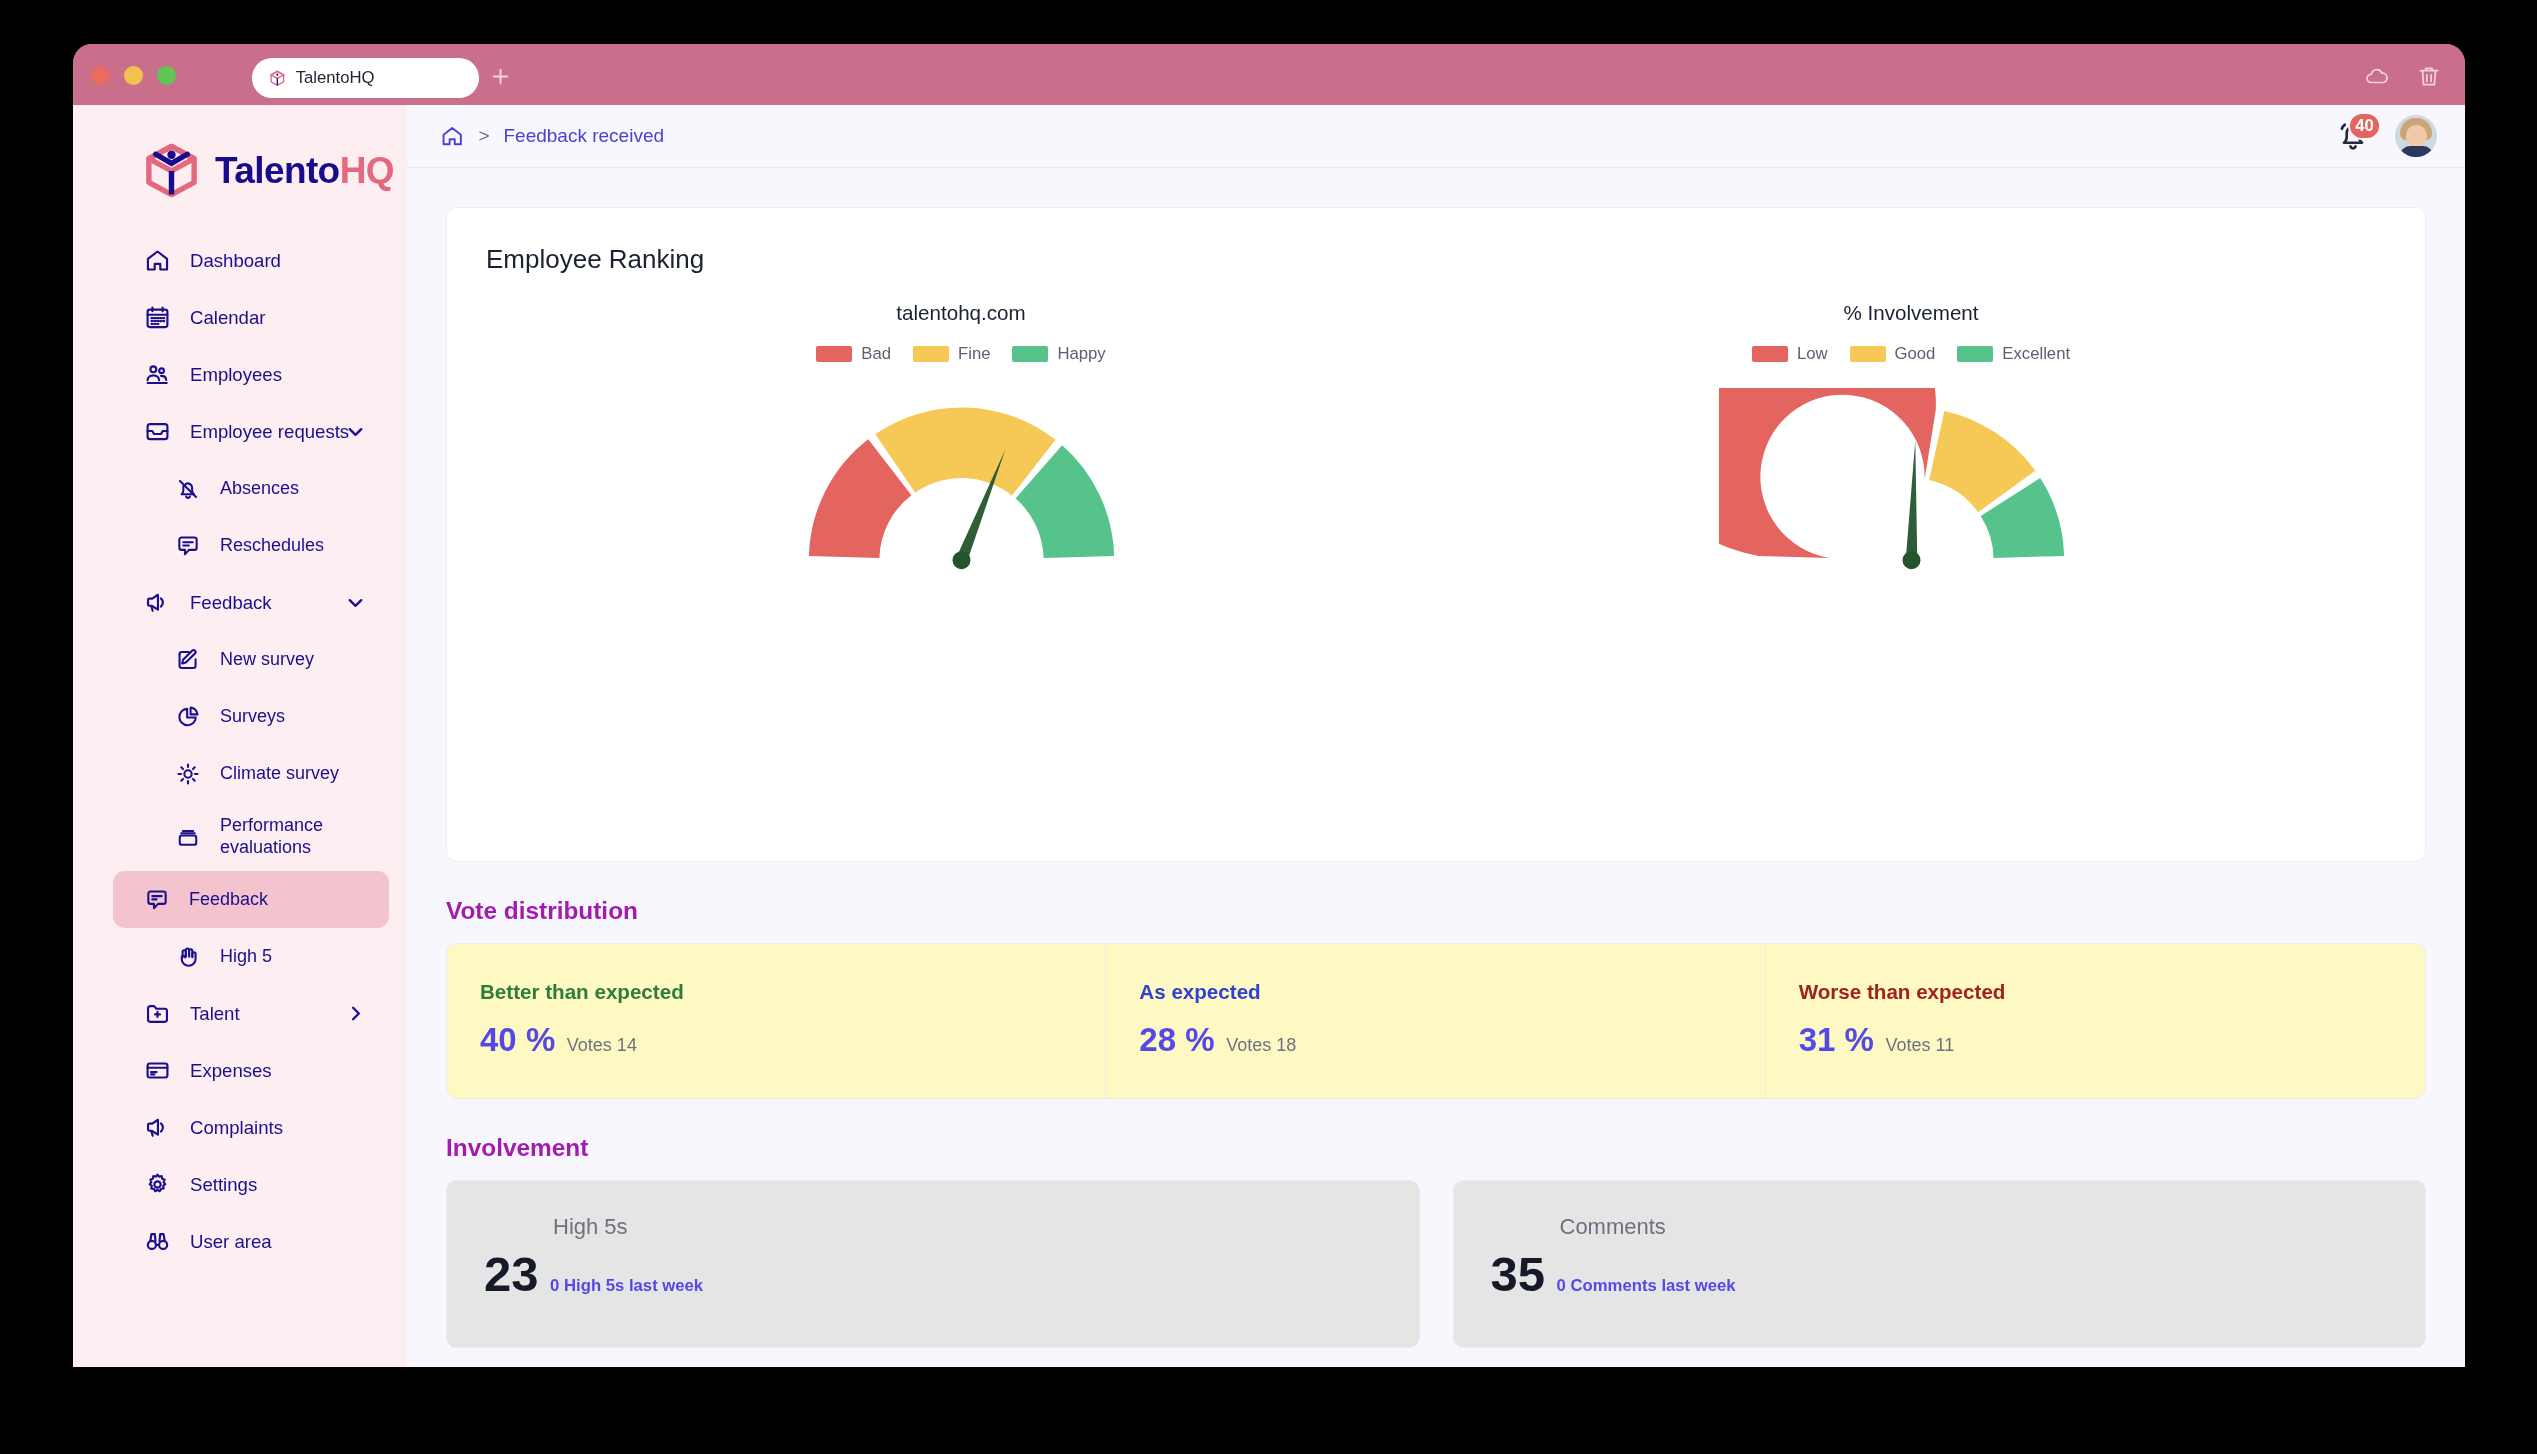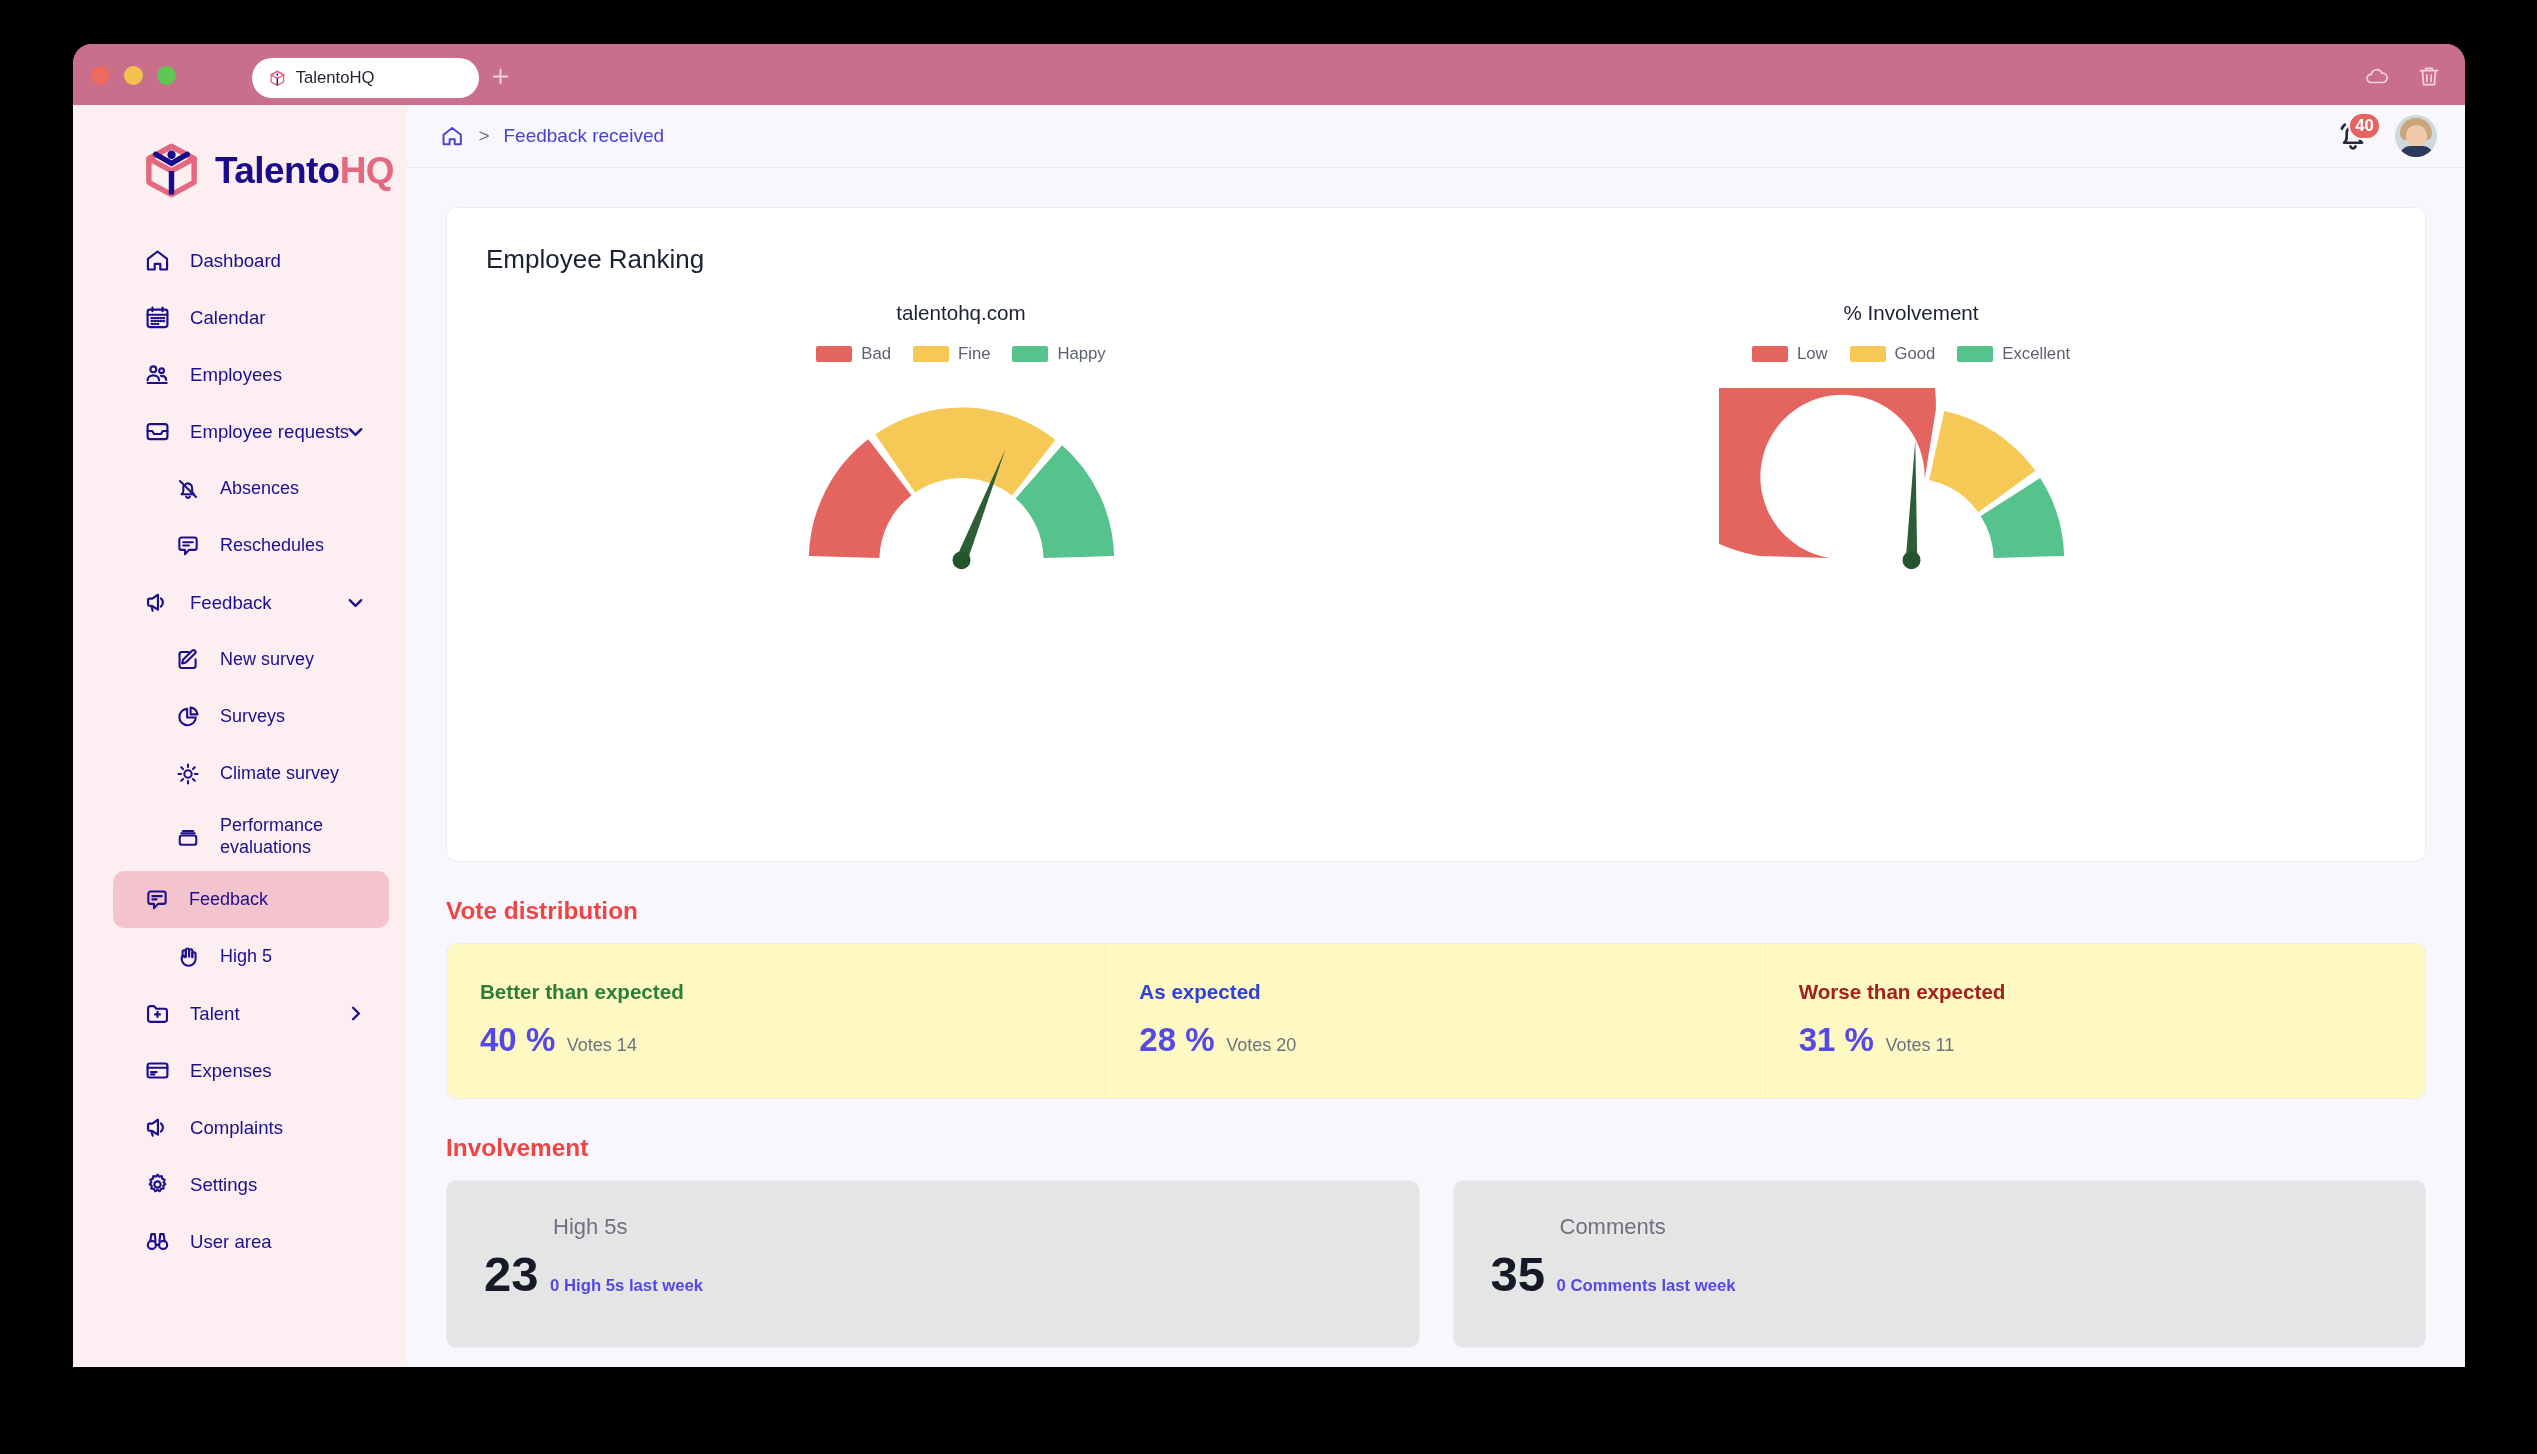--- a/index.html
+++ b/index.html
@@ -273,21 +273,21 @@
   }
   .legend-entry:last-child { margin-right: 0; }
   .legend-swatch { width: 36px; height: 15.4px; border-radius: 1.9px; }
   .legend-label { font-size: 16.7px; color: #5c6070; }
 
   .gauge-svg { width: 385px; height: 193px; display: block; }
 
   
   .section-heading {
     font-size: 24.4px;
-    color: #ef4444;
+    color: #a21caf;
     margin: 35px 0 18px 0;
   }
 
   
   #vote-cards {
     display: flex;
     background: #fef9c3;
     border-radius: 10.3px;
     border: 0.6px solid #ececf5;
     overflow: hidden;
@@ -634,21 +634,21 @@
               <div class="vote-label better">Better than expected</div>
               <div class="vote-row">
                 <span class="vote-pct"><span>40</span> <span>%</span></span>
                 <span class="vote-votes">Votes 14</span>
               </div>
             </div>
             <div class="vote-card">
               <div class="vote-label as-expected">As expected</div>
               <div class="vote-row">
                 <span class="vote-pct"><span>28</span> <span>%</span></span>
-                <span class="vote-votes">Votes 20</span>
+                <span class="vote-votes">Votes 18</span>
               </div>
             </div>
             <div class="vote-card">
               <div class="vote-label worse">Worse than expected</div>
               <div class="vote-row">
                 <span class="vote-pct"><span>31</span> <span>%</span></span>
                 <span class="vote-votes">Votes 11</span>
               </div>
             </div>
           </div>

